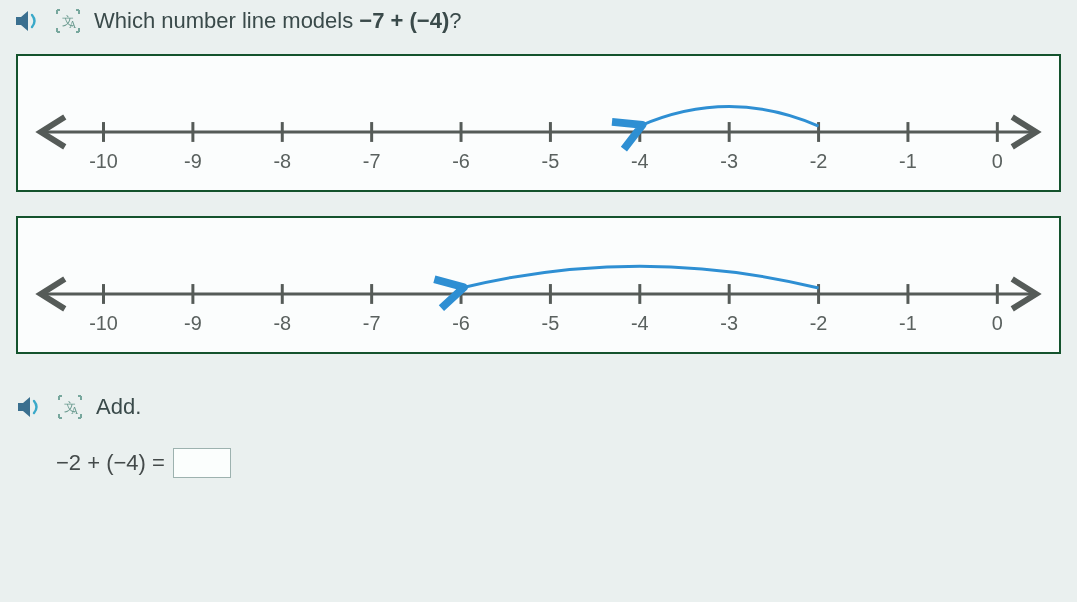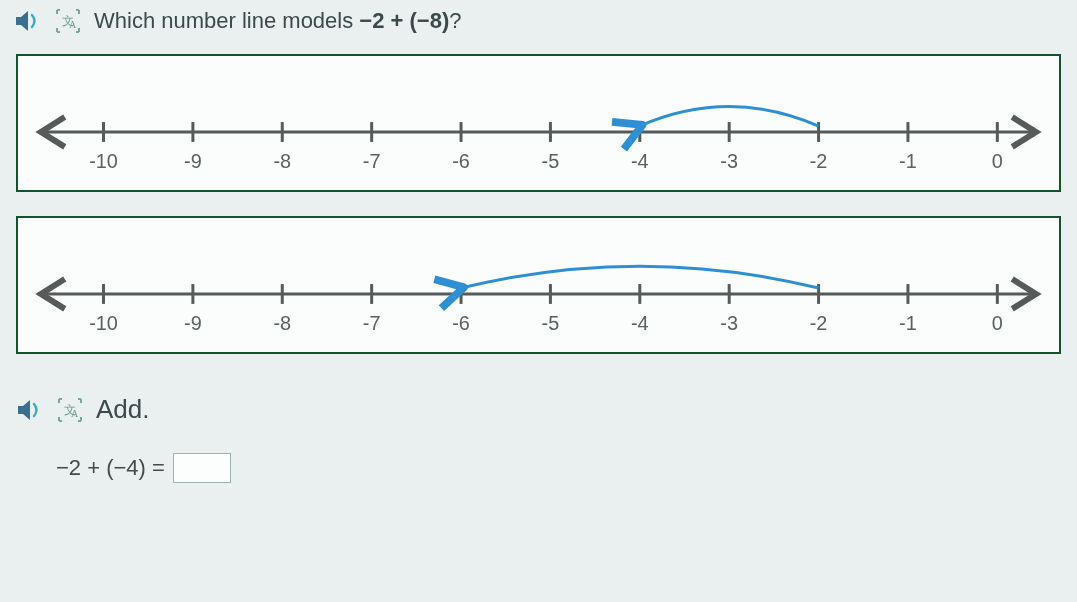--- a/index.html
+++ b/index.html
@@ -34,21 +34,21 @@
     }
     .numberline-wrap { position: relative; height: 92px; }
     .numberline-svg { width: 100%; height: 100%; display: block; }
     .tick-label {
       font-family: Verdana, Arial, sans-serif;
       font-size: 20px;
       fill: #5a615f;
       text-anchor: middle;
     }
     .section2 { margin-top: 40px; padding-left: 2px; }
-    .add-text { font-size: 26px; color: #3a4a4a; }
+    .add-text { font-size: 22px; color: #3a4a4a; }
     .eq-row {
       display: flex;
       align-items: center;
       gap: 8px;
       margin-top: 28px;
       padding-left: 40px;
       font-size: 22px;
       color: #444a4a;
     }
     .answer-input {
@@ -72,21 +72,21 @@
     </svg>
   </span>
   <span class="lang-icon">
     <svg viewBox="0 0 28 26">
       <path d="M3 2 L3 6 M25 2 L25 6 M3 20 L3 24 M25 20 L25 24 M3 2 L6 2 M22 2 L25 2 M3 24 L6 24 M22 24 L25 24" stroke="#77a79d" stroke-width="2" fill="none"></path>
       <text x="8" y="17" font-size="12" fill="#6a9a8f" font-family="Verdana">文</text>
       <text x="15" y="20" font-size="10" fill="#6a9a8f" font-family="Verdana">A</text>
     </svg>
   </span>
   <span class="question-text">
-    <span>Which number line models </span><span class="expr-strong">−2 + (−8)</span><span>?</span>
+    <span>Which number line models </span><span class="expr-strong">−7 + (−4)</span><span>?</span>
   </span>
 </div>
 
 <div class="choice-box">
   <div class="numberline-wrap">
     <svg class="numberline-svg" viewBox="0 0 1020 92">
       <defs>
         <marker id="arrL" markerWidth="12" markerHeight="12" refX="3" refY="6" orient="auto">
           <path d="M10 1 L2 6 L10 11" fill="none" stroke="#555b58" stroke-width="2"></path>
         </marker>

